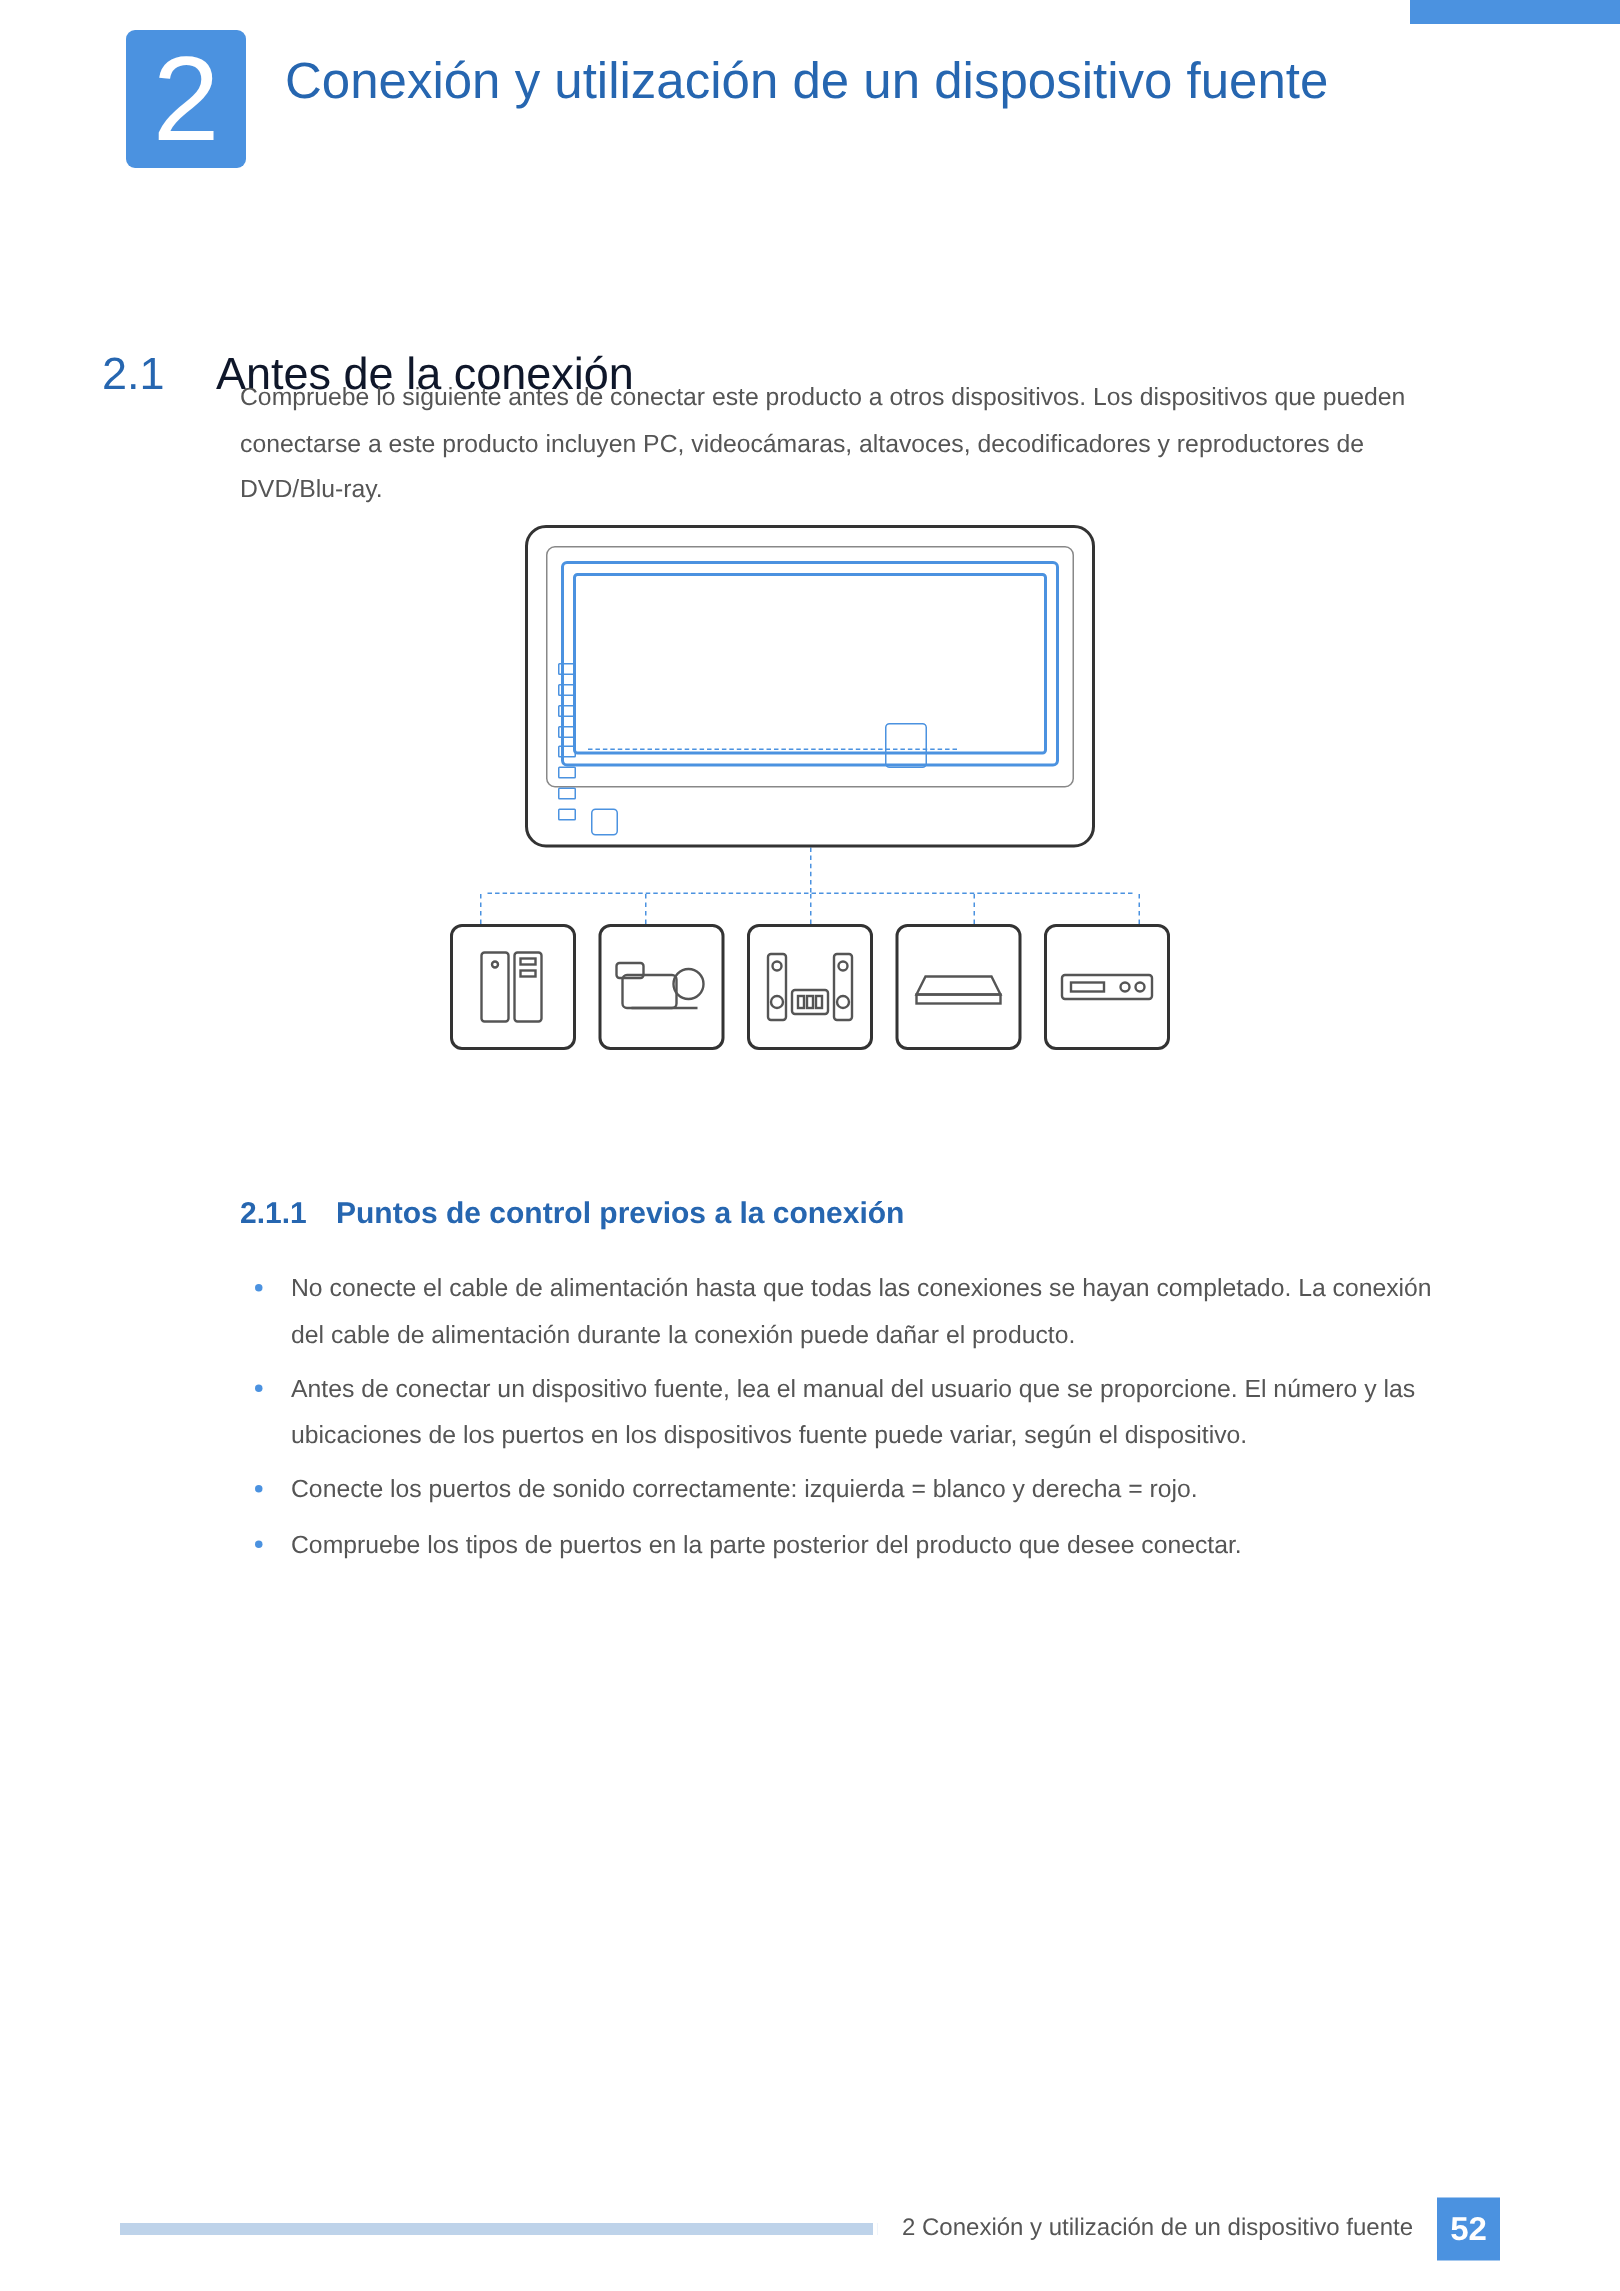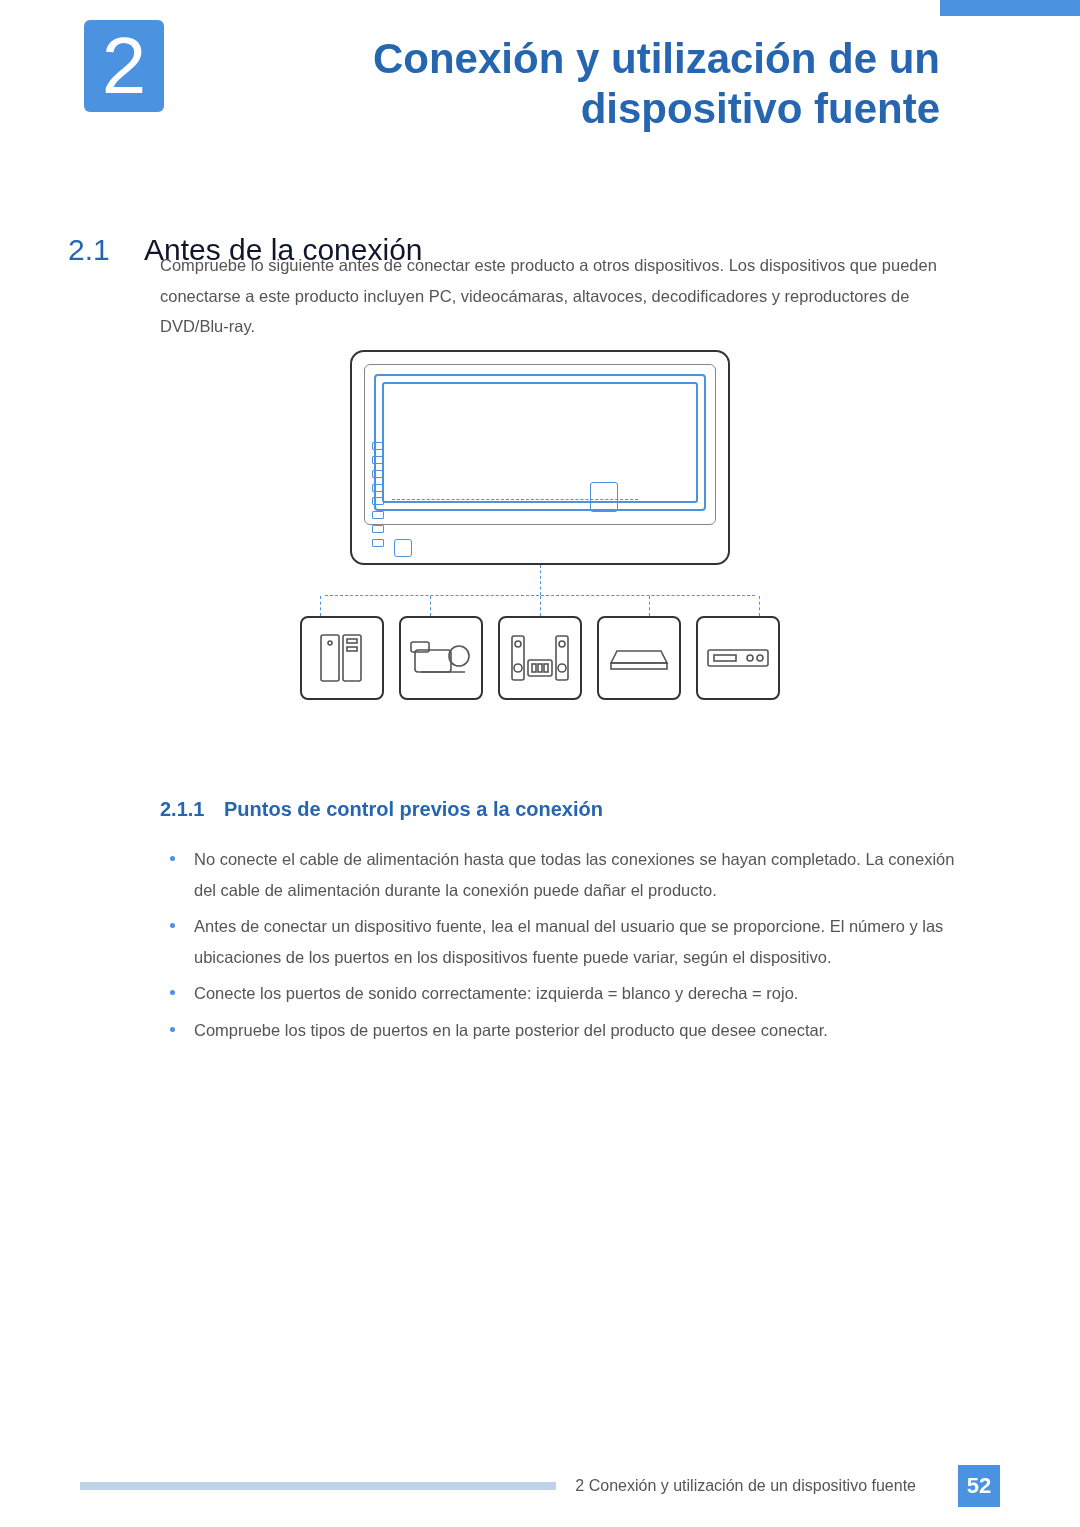--- a/index.html
+++ b/index.html
@@ -37,24 +37,23 @@
     font-size: 80px;
     font-weight: 300;
     line-height: 1;
   }
   .chapter-title {
     position: absolute;
     left: 190px;
     top: 34px;
     right: 140px;
     color: #2666b0;
-    font-size: 42px;
-    font-weight: 700;
+    font-size: 34px;
+    font-weight: 400;
     line-height: 1.2;
-    text-align: right;
   }
 
   
   .section-row {
     position: absolute;
     left: 68px;
     top: 186px;
     display: flex;
     align-items: baseline;
   }
@@ -269,21 +268,20 @@
   }
   .page-num {
     width: 42px; height: 42px;
     background: #4b92e0;
     color: #fff;
     font-size: 22px;
     font-weight: 600;
     display: flex;
     align-items: center;
     justify-content: center;
-    margin-left: 26px;
   }
 </style>
 </head>
 <body>
 
 <div class="top-bar"></div>
 
 <div class="chapter-badge">
   <span>2</span>
 </div>

